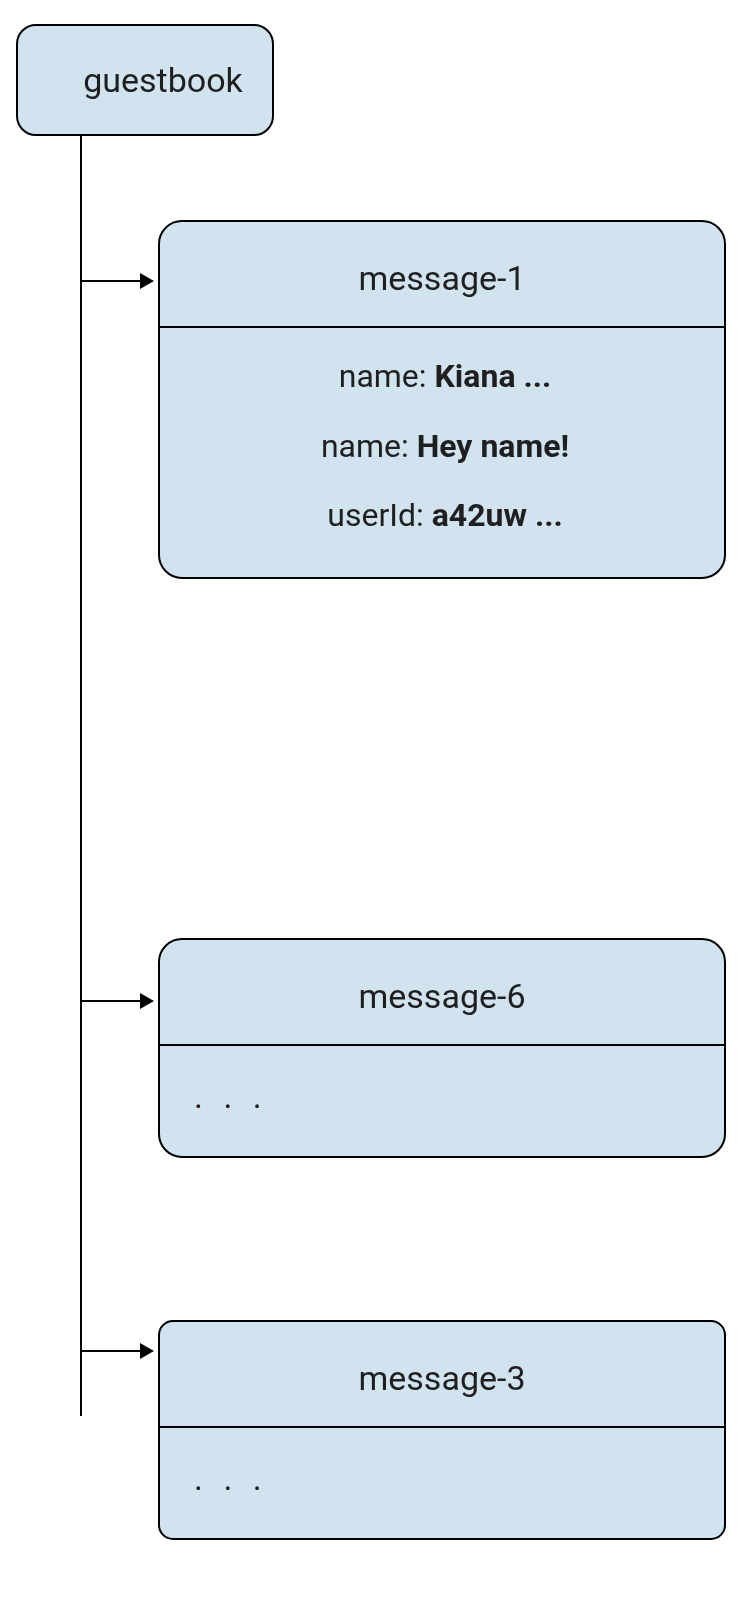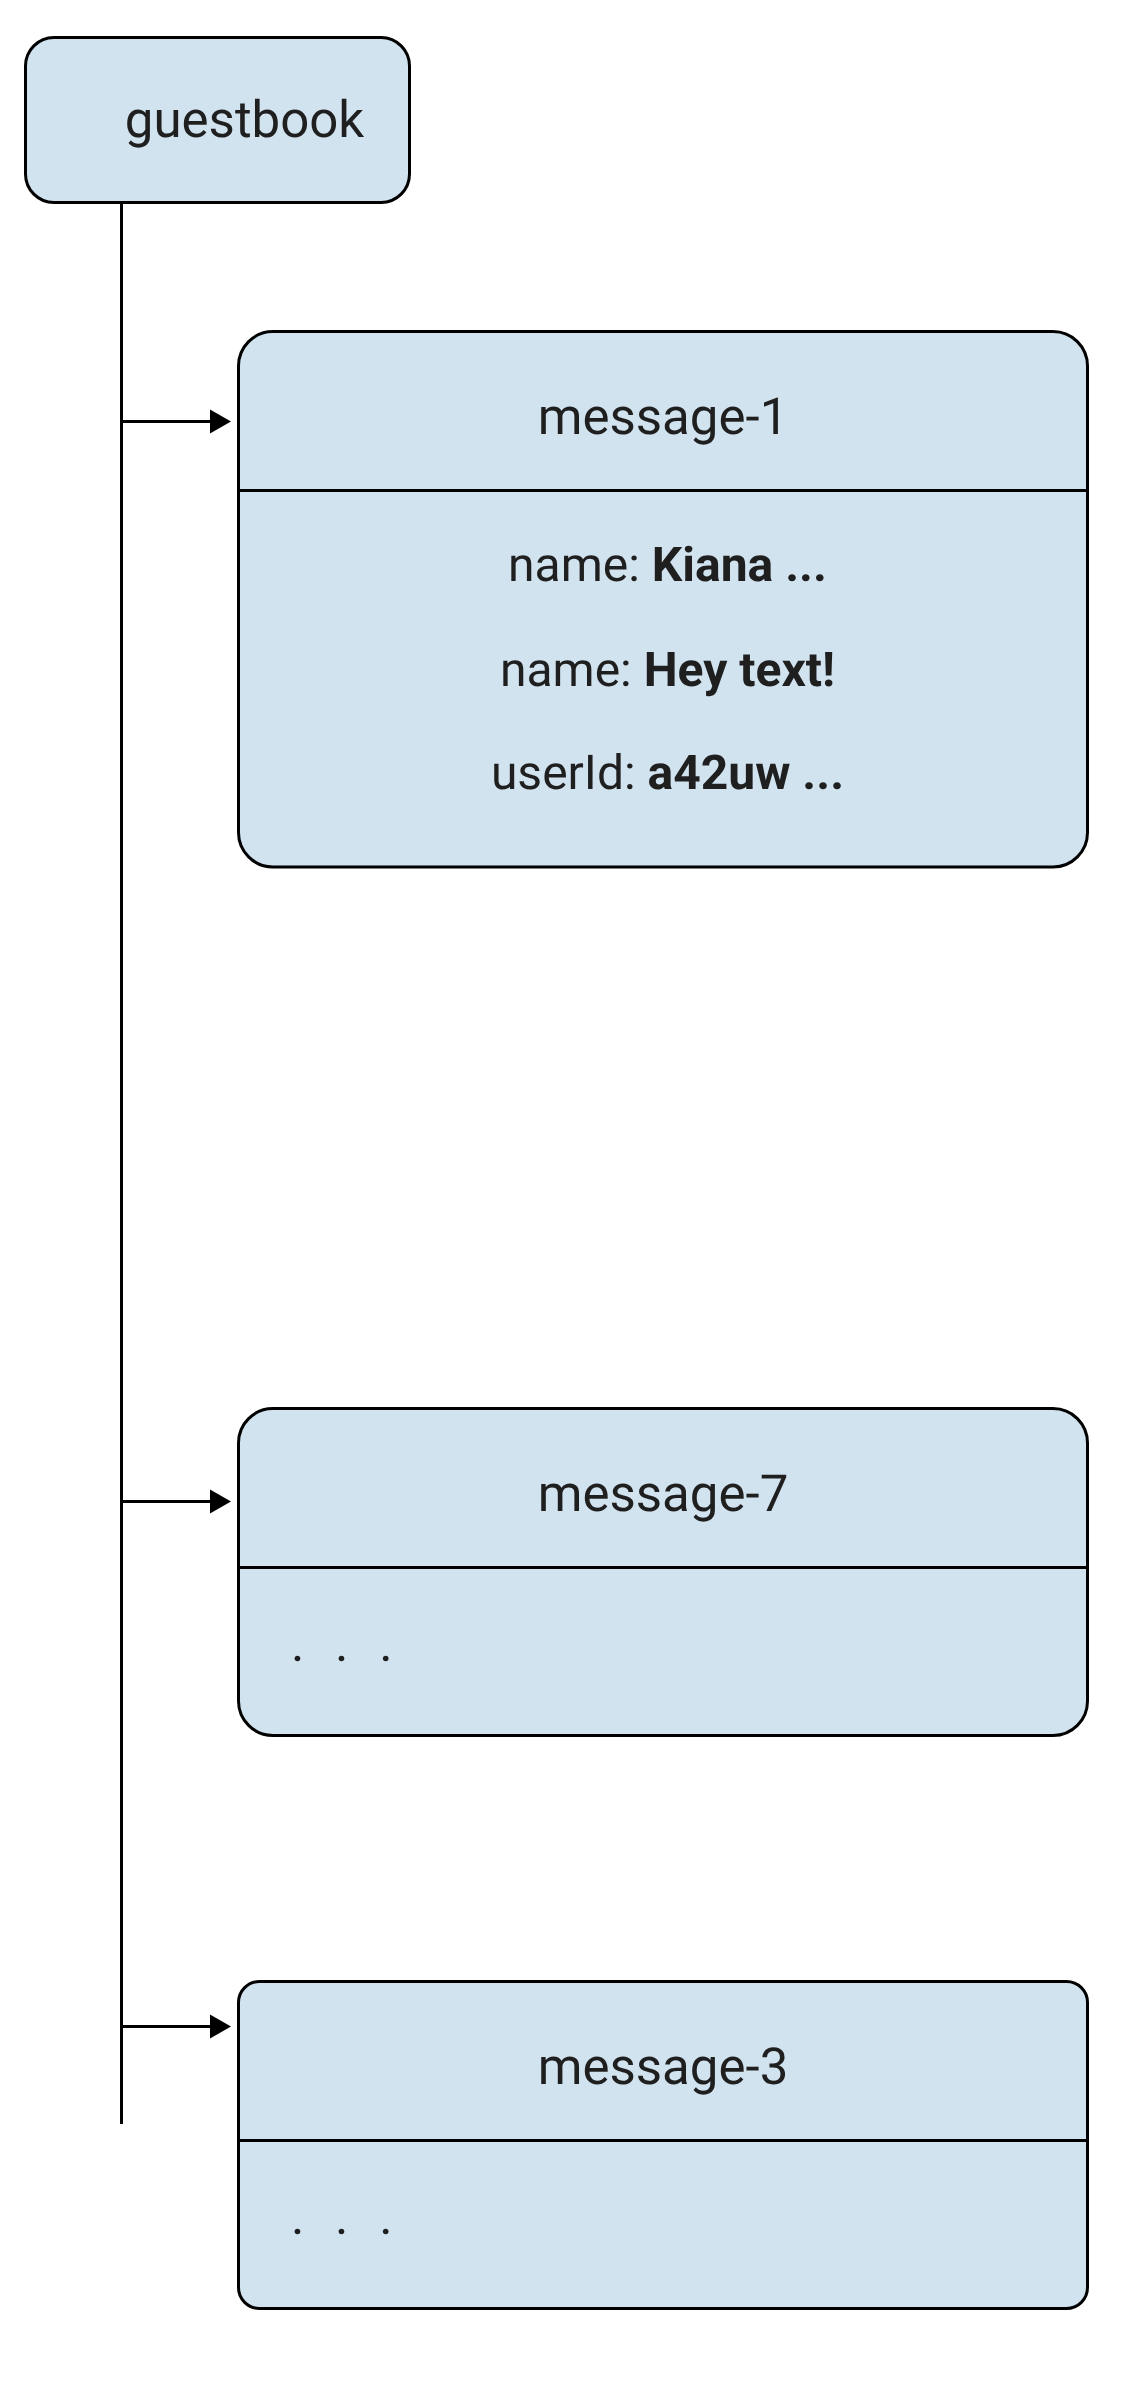--- a/index.html
+++ b/index.html
@@ -111,32 +111,32 @@
   <div class="message-title">
     <span>message-1</span>
   </div>
   <div class="message-body">
     <div class="field-row">
       <span class="field-label">name:</span>
       <span class="field-value">Kiana ...</span>
     </div>
     <div class="field-row">
       <span class="field-label">name:</span>
-      <span class="field-value">Hey text!</span>
+      <span class="field-value">Hey name!</span>
     </div>
     <div class="field-row">
       <span class="field-label">userId:</span>
       <span class="field-value">a42uw ...</span>
     </div>
   </div>
 </div>
 
 <div class="message-box" style="top:938px;">
   <div class="message-title">
-    <span>message-7</span>
+    <span>message-6</span>
   </div>
   <div class="ellipsis-body">
     <span>. . .</span>
   </div>
 </div>
 
 <div class="message-box" style="top:1320px;border-radius:15px;">
   <div class="message-title">
     <span>message-3</span>
   </div>

